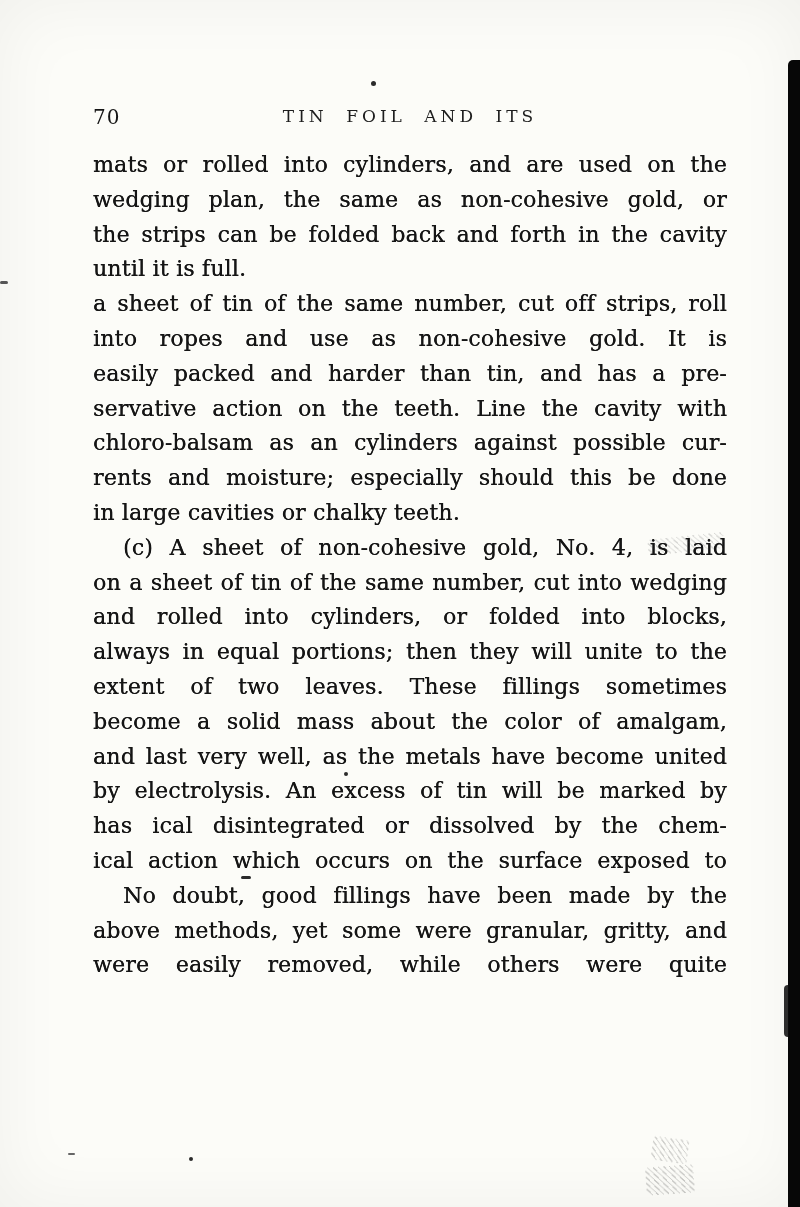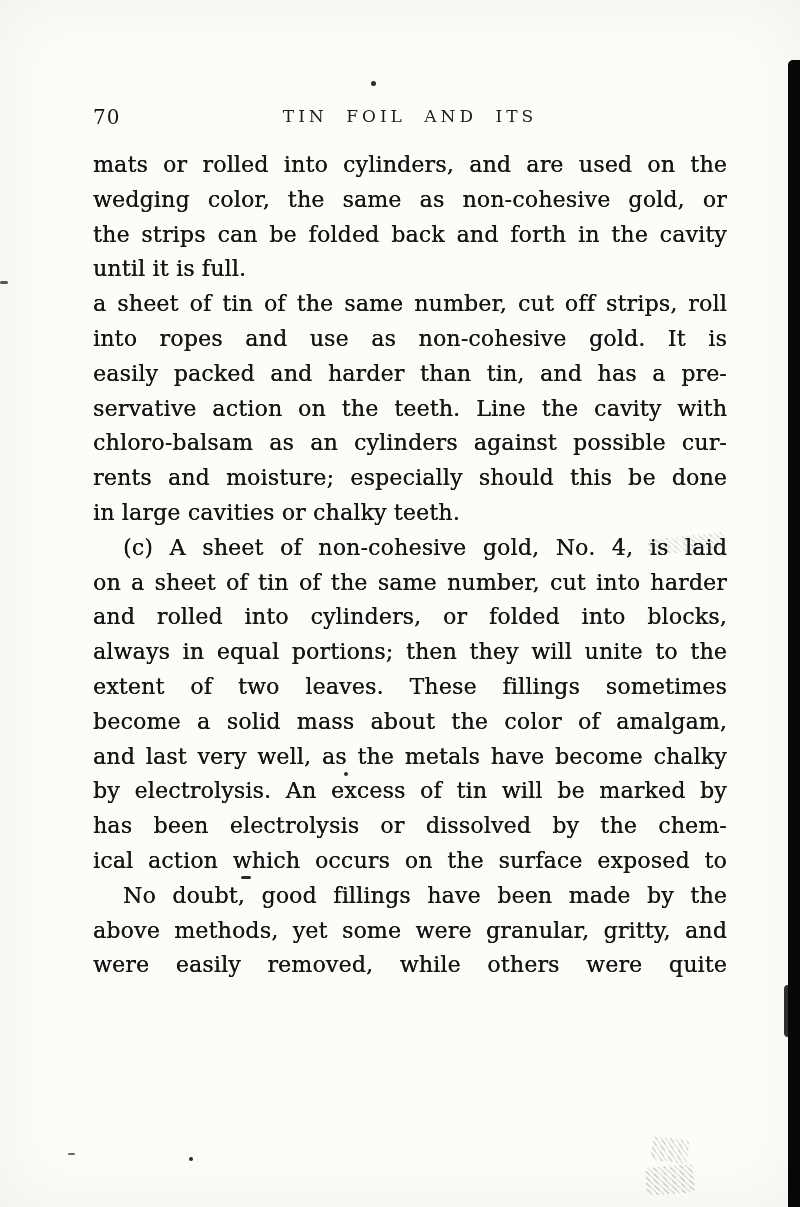--- a/index.html
+++ b/index.html
@@ -69,39 +69,39 @@
 
 <div id="page" style="--paper: #fcfcf8; --ink: #151515;">
 
   <div class="header-row">
     <span class="page-number">70</span>
     <div class="running-header">TIN FOIL AND ITS</div>
   </div>
 
   <div class="body-text">
       <div class="line">mats or rolled into cylinders, and are used on the</div>
-      <div class="line">wedging color, the same as non-cohesive gold, or</div>
+      <div class="line">wedging plan, the same as non-cohesive gold, or</div>
       <div class="line">the strips can be folded back and forth in the cavity</div>
       <div class="line end">until it is full.</div>
       <div class="line">a sheet of tin of the same number, cut off strips, roll</div>
       <div class="line">into ropes and use as non-cohesive gold. It is</div>
       <div class="line">easily packed and harder than tin, and has a pre-</div>
       <div class="line">servative action on the teeth. Line the cavity with</div>
       <div class="line">chloro-balsam as an cylinders against possible cur-</div>
       <div class="line">rents and moisture; especially should this be done</div>
       <div class="line end">in large cavities or chalky teeth.</div>
       <div class="line indent">(c) A sheet of non-cohesive gold, No. 4, is laid</div>
-      <div class="line">on a sheet of tin of the same number, cut into harder</div>
+      <div class="line">on a sheet of tin of the same number, cut into wedging</div>
       <div class="line">and rolled into cylinders, or folded into blocks,</div>
       <div class="line">always in equal portions; then they will unite to the</div>
       <div class="line">extent of two leaves. These fillings sometimes</div>
       <div class="line">become a solid mass about the color of amalgam,</div>
-      <div class="line">and last very well, as the metals have become chalky</div>
+      <div class="line">and last very well, as the metals have become united</div>
       <div class="line">by electrolysis. An excess of tin will be marked by</div>
-      <div class="line">has been electrolysis or dissolved by the chem-</div>
+      <div class="line">has ical disintegrated or dissolved by the chem-</div>
       <div class="line">ical action which occurs on the surface exposed to</div>
       <div class="line indent">No doubt, good fillings have been made by the</div>
       <div class="line">above methods, yet some were granular, gritty, and</div>
       <div class="line">were easily removed, while others were quite</div>
     </div>
 
   <div class="speck" style="left:371px; top:81px; width:5px; height:5px;"></div>
   <div class="speck" style="left:0; top:281px; width:8px; height:3px; border-radius:2px; background:#555;"></div>
   <div class="smudge" style="left:648px; top:536px; width:76px; height:16px; transform:rotate(-6deg);"></div>
   <div class="speck" style="left:344px; top:772px; width:4px; height:4px;"></div>

